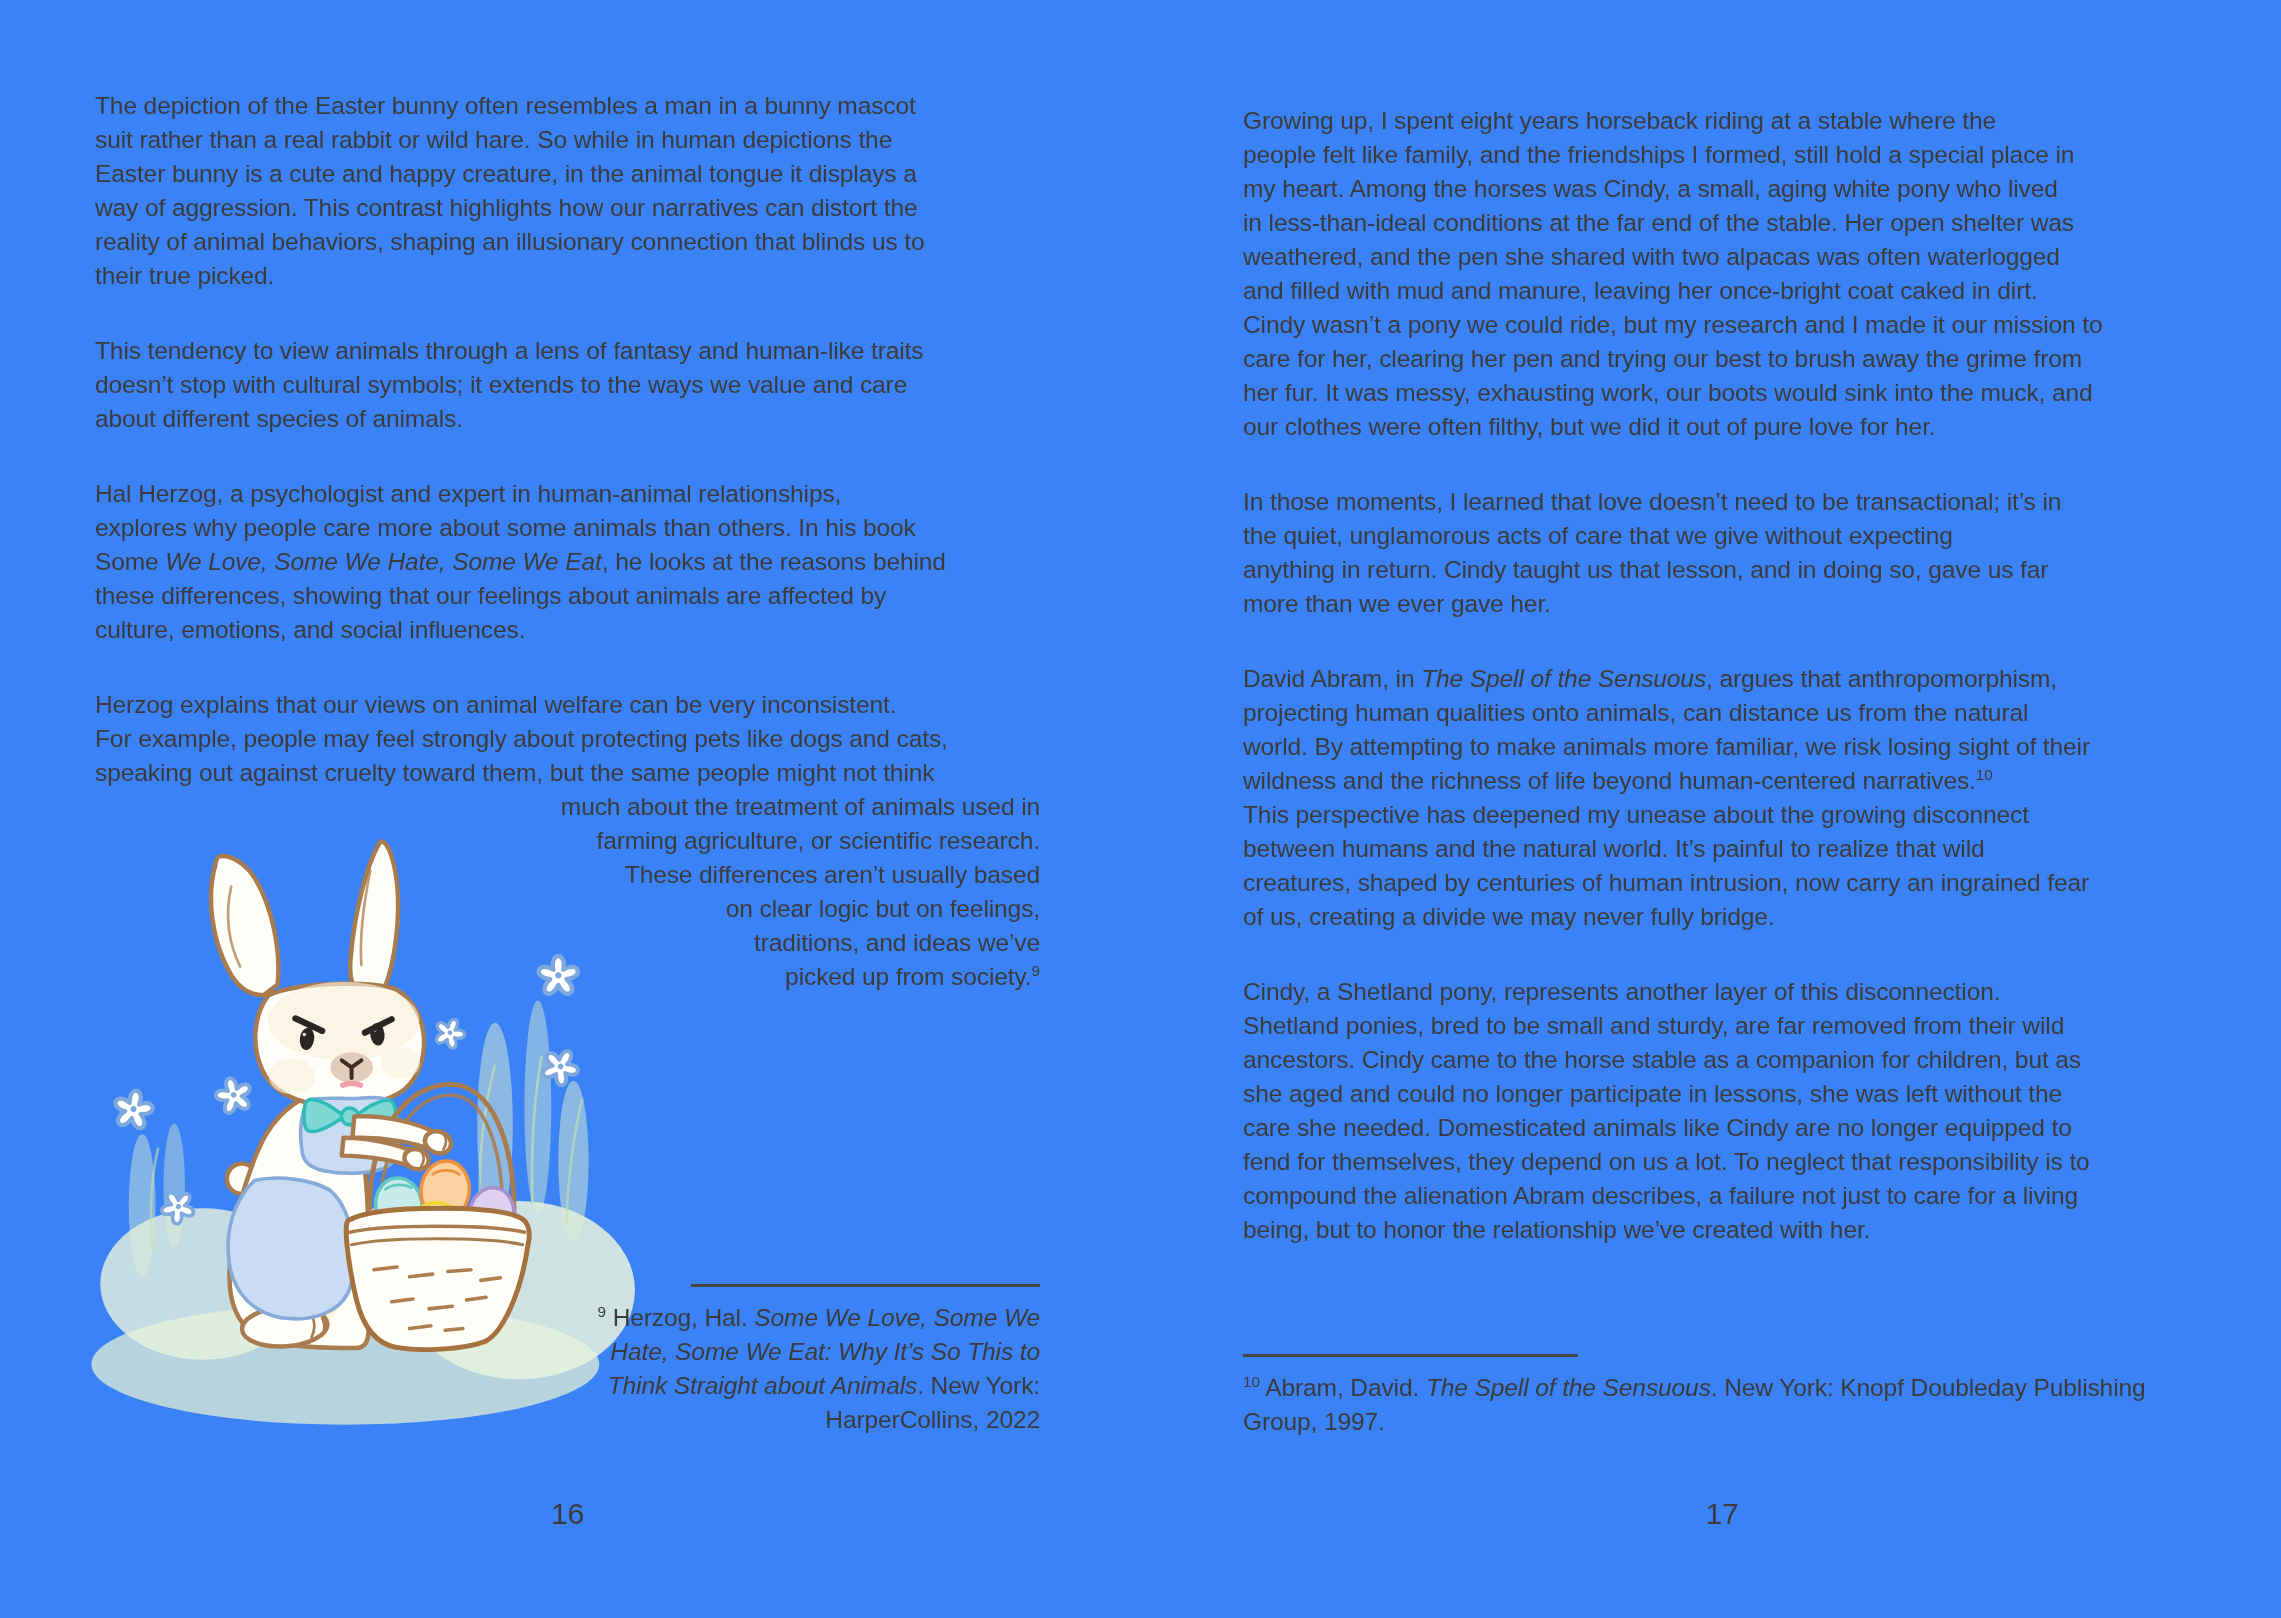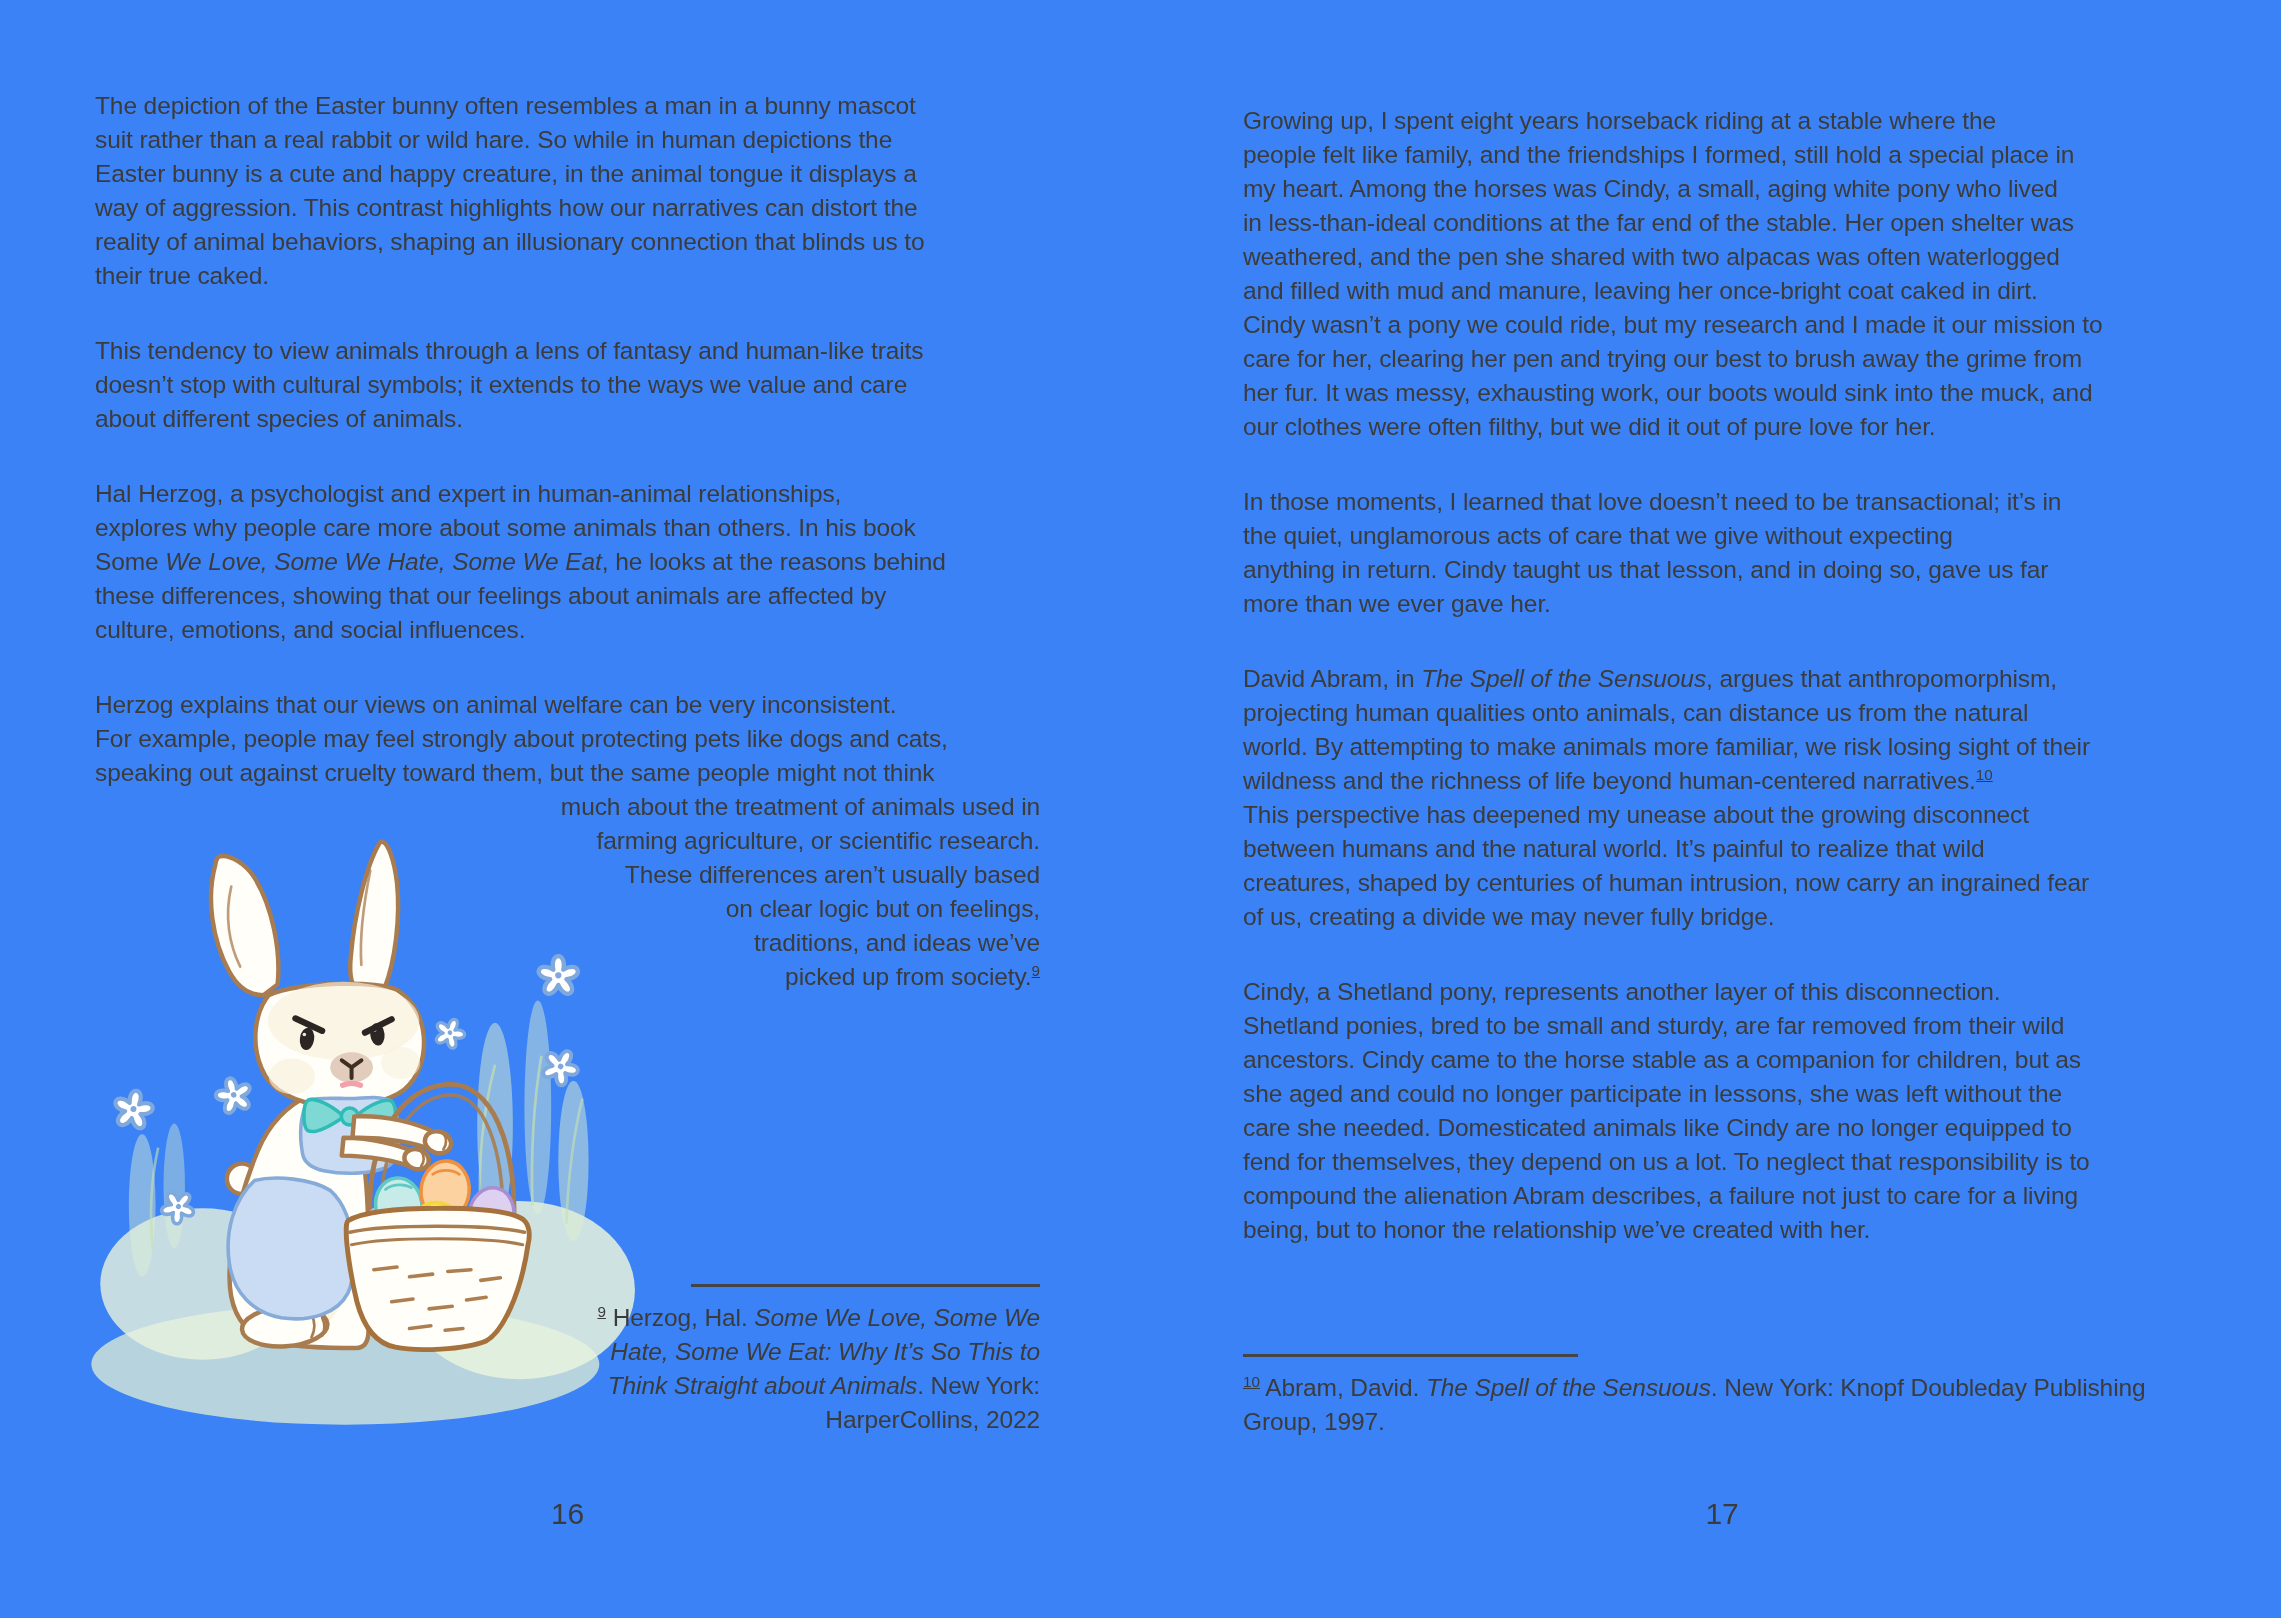--- a/index.html
+++ b/index.html
@@ -9,21 +9,21 @@
     font-size:24.5px;line-height:34px;letter-spacing:-0.1px;
   }
   .col{position:absolute;top:89px;}
   .col-left{left:95px;width:945px;}
   .col-right{left:1243px;width:958px;margin-top:15px;}
   .para{margin:0 0 41px 0;}
   .para-tight{margin:0;}
   .align-right{text-align:right;}
   .tline{white-space:nowrap;}
   .italic{font-style:italic;}
-  sup{font-size:0.62em;line-height:0;vertical-align:super;letter-spacing:0;text-decoration:underline;}
+  sup{font-size:0.62em;line-height:0;vertical-align:super;letter-spacing:0;}
   .footnote{position:absolute;}
   .fn-left{left:95px;top:1284px;width:945px;text-align:right;}
   .fn-right{left:1243px;top:1354px;width:958px;text-align:left;}
   .rule{height:2.7px;background:#454545;margin-bottom:14.3px;}
   .fn-left .rule{width:349px;margin-left:auto;}
   .fn-right .rule{width:335px;}
   .pagenum{position:absolute;top:1497px;text-align:center;font-size:30px;}
   .pagenum-left{left:95px;width:945px;}
   .pagenum-right{left:1243px;width:958px;}
   .bunny-fig{position:absolute;left:78px;top:831px;width:581px;height:651px;margin:0;}
@@ -37,21 +37,21 @@
 <div class="spread" style="color: rgb(59, 59, 59);">
 
   <section>
     <div class="col col-left">
       <div class="para">
           <div class="tline"><span>The depiction of the Easter bunny often resembles a man in a bunny mascot</span></div>
           <div class="tline"><span>suit rather than a real rabbit or wild hare. So while in human depictions the</span></div>
           <div class="tline"><span>Easter bunny is a cute and happy creature, in the animal tongue it displays a</span></div>
           <div class="tline"><span>way of aggression. This contrast highlights how our narratives can distort the</span></div>
           <div class="tline"><span>reality of animal behaviors, shaping an illusionary connection that blinds us to</span></div>
-          <div class="tline"><span>their true caked.</span></div>
+          <div class="tline"><span>their true picked.</span></div>
         </div>
       <div class="para">
           <div class="tline"><span>This tendency to view animals through a lens of fantasy and human-like traits</span></div>
           <div class="tline"><span>doesn’t stop with cultural symbols; it extends to the ways we value and care</span></div>
           <div class="tline"><span>about different species of animals.</span></div>
         </div>
       <div class="para">
           <div class="tline"><span>Hal Herzog, a psychologist and expert in human-animal relationships,</span></div>
           <div class="tline"><span>explores why people care more about some animals than others. In his book</span></div>
           <div class="tline"><span>Some </span><span class="italic">We Love, Some We Hate, Some We Eat</span><span>, he looks at the reasons behind</span></div>

